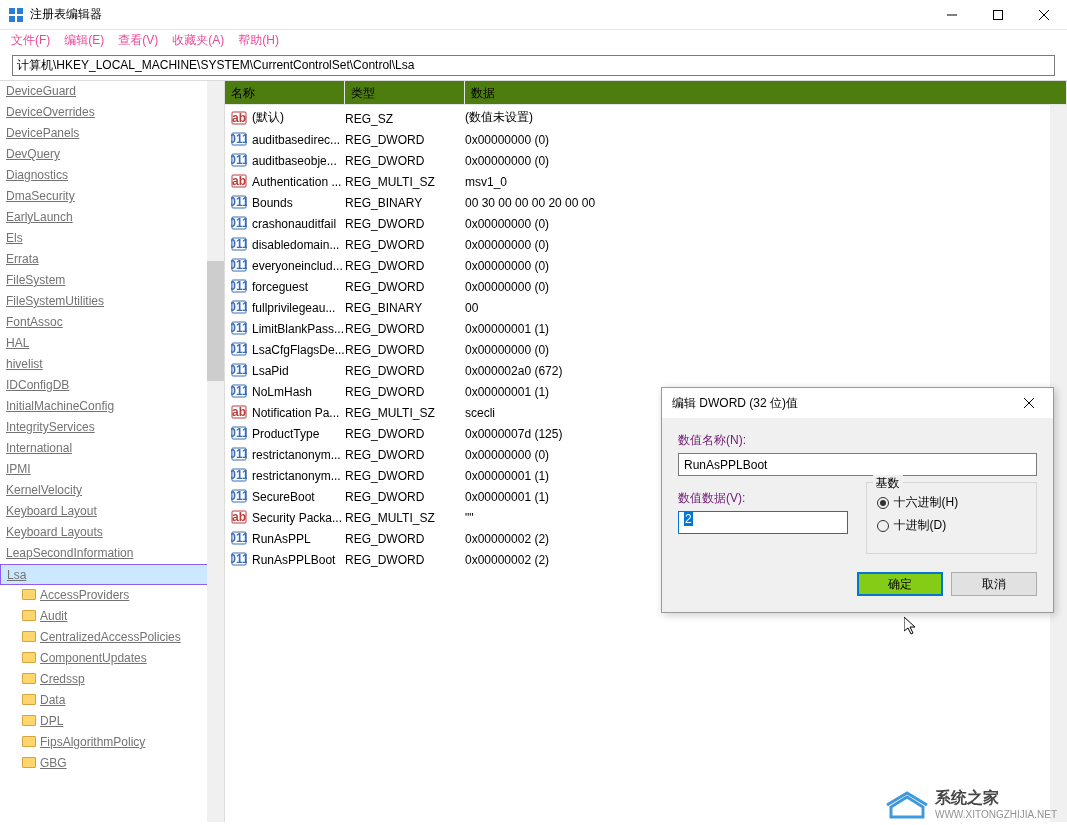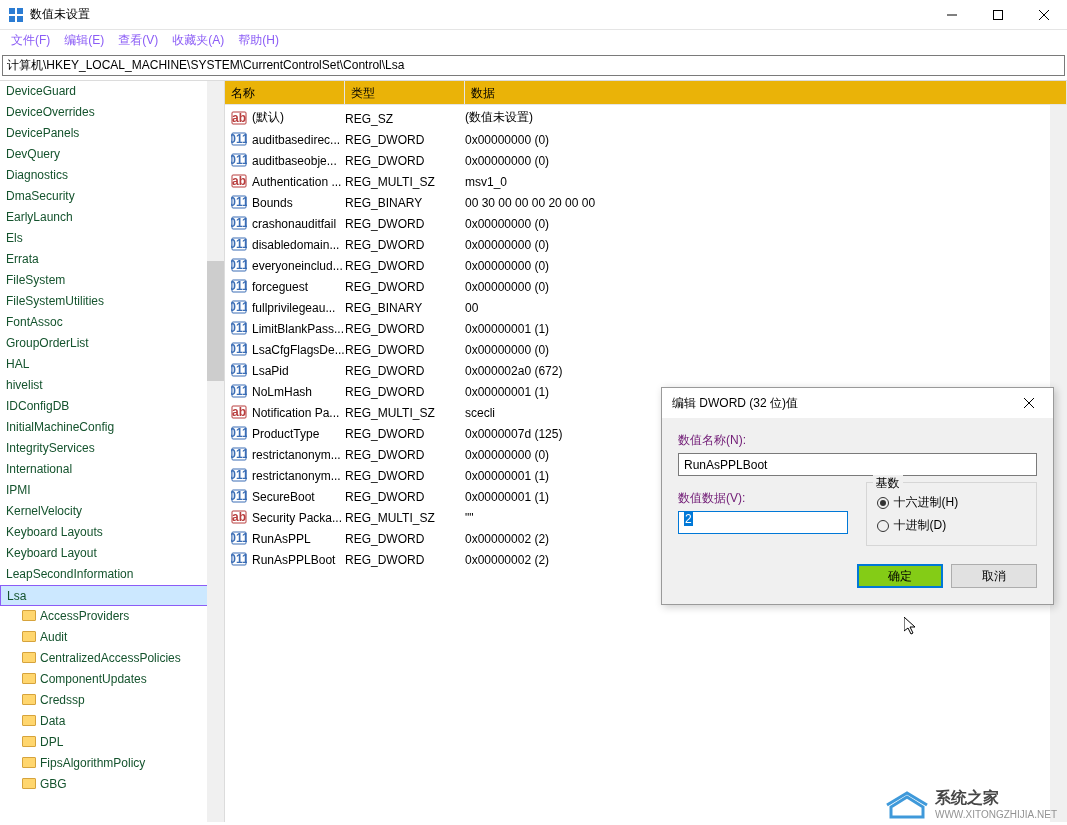--- a/index.html
+++ b/index.html
@@ -7,38 +7,38 @@
 
 
 .titlebar{height:30px;background:#fff;display:flex;align-items:center;padding-left:8px;border-bottom:1px solid #e5e5e5;}
 .titlebar .app-icon{width:16px;height:16px;margin-right:6px;}
 .titlebar .title{flex:1;color:#000;}
 .win-btns{display:flex;}
 .win-btn{width:46px;height:30px;display:flex;align-items:center;justify-content:center;color:#555;}
 
 
 .menubar{height:21px;display:flex;align-items:center;padding:0 4px;background:#fff;}
-.menu-item{padding:2px 7px;color:#8b5cf6;text-align:center;}
-
-
-.addr-wrap{padding:4px 2px;background:#fff;}
+.menu-item{padding:2px 7px;color:#ec4899;text-align:center;}
+
+
+.addr-wrap{padding:4px 12px;background:#fff;}
 .addressbar{height:21px;border:1px solid #7a7a7a;padding:0 4px;line-height:19px;color:#000;background:#fff;}
 
 
 .main{display:flex;height:742px;border-top:1px solid #dcdcdc;}
 .tree-pane{width:225px;border-right:1px solid #dcdcdc;overflow:hidden;background:#fff;position:relative;}
 .tree-scroll{position:absolute;right:0;top:0;width:17px;height:100%;background:#f0f0f0;}
 .tree-thumb{position:absolute;right:0;top:180px;width:17px;height:120px;background:#cdcdcd;}
-.tree-item{height:21px;line-height:21px;padding-left:6px;white-space:nowrap;overflow:hidden;color:#14532d;}
+.tree-item{height:21px;line-height:21px;padding-left:6px;white-space:nowrap;overflow:hidden;color:#737373;text-decoration:underline;}
 .tree-item.sub{padding-left:22px;}
 .tree-item.selected{background:#cce8ff;border:1px solid #8b5cf6;}
 .folder-icon{display:inline-block;width:14px;height:11px;background:#ffd66e;border:1px solid #d6a33c;border-radius:1px;margin-right:4px;vertical-align:middle;position:relative;top:-1px;}
 
 .list-pane{flex:1;background:#fff;position:relative;overflow:hidden;}
-.list-header{height:24px;display:flex;border-bottom:1px solid #e5e5e5;background:#eab308;}
+.list-header{height:24px;display:flex;border-bottom:1px solid #e5e5e5;background:#4d7c0f;}
 .lh{padding:4px 6px;color:#000;border-right:1px solid #e5e5e5;}
 .lh.name{width:120px;}
 .lh.type{width:120px;}
 .lh.data{flex:1;}
 .list-body{overflow:hidden;}
 .list-row{height:21px;display:flex;align-items:flex-end;}
 .val-icon{width:16px;height:16px;margin:0 5px 0 6px;flex-shrink:0;}
 .cell-name{width:93px;white-space:nowrap;overflow:hidden;text-overflow:ellipsis;}
 .cell-type{width:120px;white-space:nowrap;}
 .cell-data{flex:1;white-space:nowrap;}
@@ -49,21 +49,21 @@
 .dlg-title{height:30px;display:flex;align-items:center;padding:0 10px;background:#fff;}
 .dlg-title-text{flex:1;}
 .dlg-close{width:28px;height:22px;display:flex;align-items:center;justify-content:center;}
 .dlg-body{padding:14px 16px 16px;}
 .dlg-label{margin-bottom:4px;color:#701a75;}
 .dlg-input{width:100%;height:23px;border:1px solid #7a7a7a;padding:0 5px;background:#fff;margin-bottom:14px;}
 .dlg-row{display:flex;gap:16px;align-items:flex-start;}
 .dlg-col{flex:1;}
 .value-input{width:170px;height:23px;border:1px solid #0078d7;padding:0 5px;background:#fff;}
 .value-input .sel{background:#0078d7;color:#fff;padding:0 1px;}
-.radio-group{border:1px solid #d6d6d6;padding:8px 10px 8px;margin-top:-8px;position:relative;}
+.radio-group{border:1px solid #d6d6d6;padding:8px 10px 16px;margin-top:-8px;position:relative;}
 .radio-legend{position:absolute;top:-8px;left:6px;background:#f0f0f0;padding:0 3px;}
 .radio-item{display:flex;align-items:center;gap:5px;padding:3px 0;}
 .radio{width:12px;height:12px;border:1px solid #333;border-radius:50%;display:inline-flex;align-items:center;justify-content:center;}
 .radio.on::after{content:"";width:6px;height:6px;background:#333;border-radius:50%;}
 .dlg-btns{display:flex;justify-content:flex-end;gap:8px;margin-top:18px;}
 .dlg-btn{width:86px;height:24px;border:1px solid #adadad;background:#e1e1e1;display:flex;align-items:center;justify-content:center;}
 .dlg-btn.primary{border:2px solid #0078d7;background:#84cc16;}
 .cursor{position:absolute;left:904px;top:617px;pointer-events:none;}
 
 
@@ -75,21 +75,21 @@
 </head>
 <body>
 
 <div class="titlebar">
   <svg class="app-icon" viewBox="0 0 16 16">
       <rect x="1" y="1" width="6" height="6" fill="#2b7cd3"></rect>
       <rect x="9" y="1" width="6" height="6" fill="#2b7cd3"></rect>
       <rect x="1" y="9" width="6" height="6" fill="#2b7cd3"></rect>
       <rect x="9" y="9" width="6" height="6" fill="#2b7cd3"></rect>
     </svg>
-  <div class="title">数值未设置</div>
+  <div class="title">注册表编辑器</div>
   <div class="win-btns">
     <div class="win-btn">
         <svg width="10" height="10">
           <line x1="0" y1="5" x2="10" y2="5" stroke="#000"></line>
         </svg>
       </div>
     <div class="win-btn">
         <svg width="10" height="10">
           <rect x="0.5" y="0.5" width="9" height="9" fill="none" stroke="#000"></rect>
         </svg>
@@ -123,31 +123,30 @@
         <div class="tree-item">DevicePanels</div>
         <div class="tree-item">DevQuery</div>
         <div class="tree-item">Diagnostics</div>
         <div class="tree-item">DmaSecurity</div>
         <div class="tree-item">EarlyLaunch</div>
         <div class="tree-item">Els</div>
         <div class="tree-item">Errata</div>
         <div class="tree-item">FileSystem</div>
         <div class="tree-item">FileSystemUtilities</div>
         <div class="tree-item">FontAssoc</div>
-        <div class="tree-item">GroupOrderList</div>
         <div class="tree-item">HAL</div>
         <div class="tree-item">hivelist</div>
         <div class="tree-item">IDConfigDB</div>
         <div class="tree-item">InitialMachineConfig</div>
         <div class="tree-item">IntegrityServices</div>
         <div class="tree-item">International</div>
         <div class="tree-item">IPMI</div>
         <div class="tree-item">KernelVelocity</div>
+        <div class="tree-item">Keyboard Layout</div>
         <div class="tree-item">Keyboard Layouts</div>
-        <div class="tree-item">Keyboard Layout</div>
         <div class="tree-item">LeapSecondInformation</div>
         <div class="tree-item selected">Lsa</div>
         <div class="tree-item sub"><span class="folder-icon"></span>AccessProviders</div>
         <div class="tree-item sub"><span class="folder-icon"></span>Audit</div>
         <div class="tree-item sub"><span class="folder-icon"></span>CentralizedAccessPolicies</div>
         <div class="tree-item sub"><span class="folder-icon"></span>ComponentUpdates</div>
         <div class="tree-item sub"><span class="folder-icon"></span>Credssp</div>
         <div class="tree-item sub"><span class="folder-icon"></span>Data</div>
         <div class="tree-item sub"><span class="folder-icon"></span>DPL</div>
         <div class="tree-item sub"><span class="folder-icon"></span>FipsAlgorithmPolicy</div>

